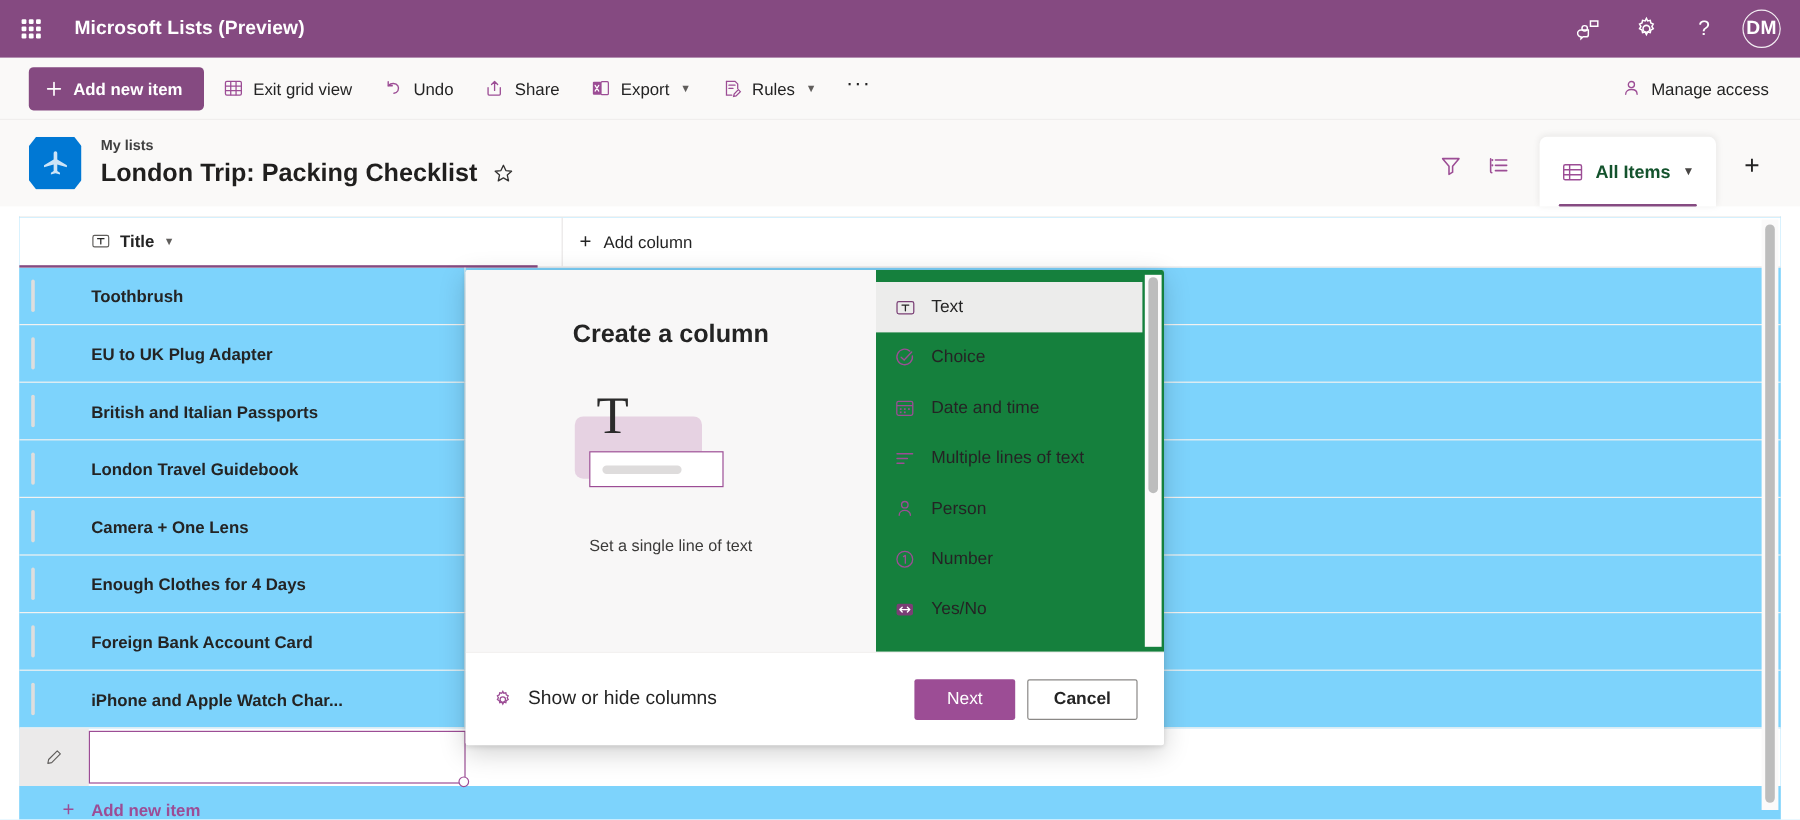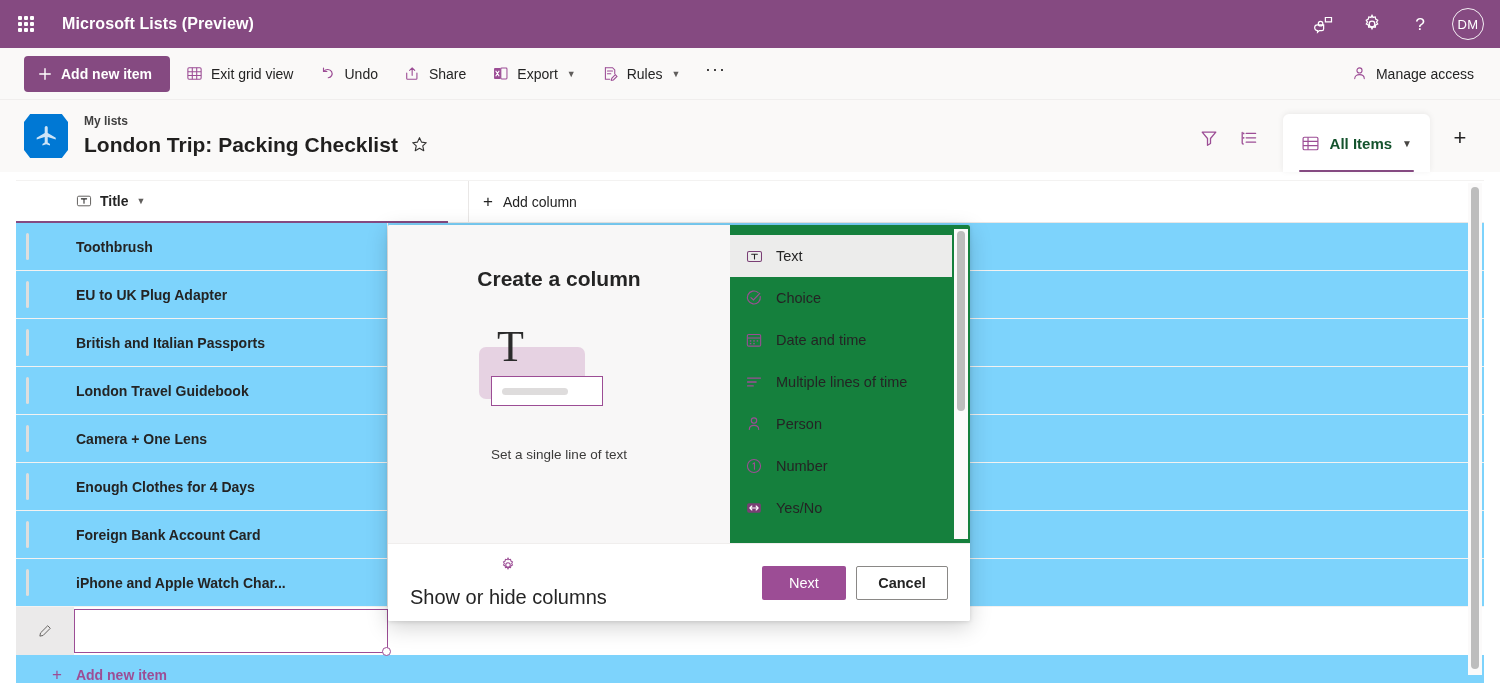--- a/index.html
+++ b/index.html
@@ -37,21 +37,21 @@
   .suite-right { margin-left: auto; display: flex; align-items: center; gap: 8px; }
   .suite-icon {
     width: 40px; height: 40px; border-radius: 4px;
     display: flex; align-items: center; justify-content: center;
     cursor: pointer;
   }
   .avatar {
     width: 32px; height: 32px; border-radius: 50%;
     border: 1.5px solid rgba(255,255,255,.9);
     display: flex; align-items: center; justify-content: center;
-    font-size: 13px; font-weight: 400; color: #fff;
+    font-size: 16px; font-weight: 700; color: #fff;
     margin-left: 4px; cursor: pointer; letter-spacing: .3px;
   }
 
   
   .command-bar {
     height: 52px; width: 100%;
     background: #faf9f8;
     display: flex; align-items: center;
     padding: 0 16px 0 24px;
     border-bottom: 1px solid #f0eeed;
@@ -258,21 +258,21 @@
     position: absolute; left: 3px; top: 2px; width: 8px; height: 180px;
     background: #bdbdbd; border-radius: 5px; cursor: pointer;
   }
 
   .dialog-footer {
     height: 78px; background: #fff; border-top: 1px solid #f0eeed;
     display: flex; align-items: center; padding: 0 22px 0 22px;
   }
   .show-hide {
     display: flex; align-items: center; gap: 12px;
-    font-size: 20px; color: #242424; cursor: pointer; flex-direction: column;
+    font-size: 16px; color: #242424; cursor: pointer;
   }
   .footer-btns { margin-left: auto; display: flex; gap: 10px; }
   .btn-next {
     min-width: 84px; height: 34px; background: #9c4d95; color: #fff;
     border: none; border-radius: 2px; font-size: 14.5px; font-weight: 400;
     cursor: pointer; font-family: inherit;
   }
   .btn-cancel {
     min-width: 92px; height: 34px; background: #fff; color: #242424;
     border: 1px solid #8a8886; border-radius: 2px; font-size: 14.5px; font-weight: 600;
@@ -561,21 +561,21 @@
           </span>
           <span>Date and time</span>
         </div>
 
         <div class="type-item">
           <span class="type-icon">
             <svg width="18" height="18" viewBox="0 0 20 20" stroke="#9c4d95" stroke-width="1.4" stroke-linecap="round">
               <path d="M2.8 5.6h14.4M2.8 10h9.6M2.8 14.4h6.4"></path>
             </svg>
           </span>
-          <span>Multiple lines of time</span>
+          <span>Multiple lines of text</span>
         </div>
 
         <div class="type-item">
           <span class="type-icon">
             <svg width="18" height="18" viewBox="0 0 20 20" fill="none" stroke="#9c4d95" stroke-width="1.25">
               <circle cx="10" cy="6.2" r="3"></circle>
               <path d="M4.8 16c0-2.9 2.4-4.5 5.2-4.5s5.2 1.6 5.2 4.5" stroke-linecap="round"></path>
             </svg>
           </span>
           <span>Person</span>

